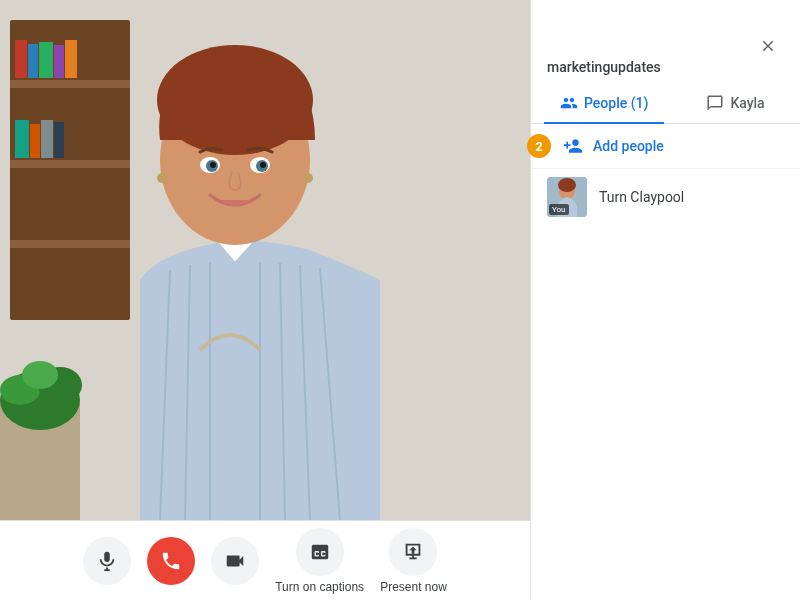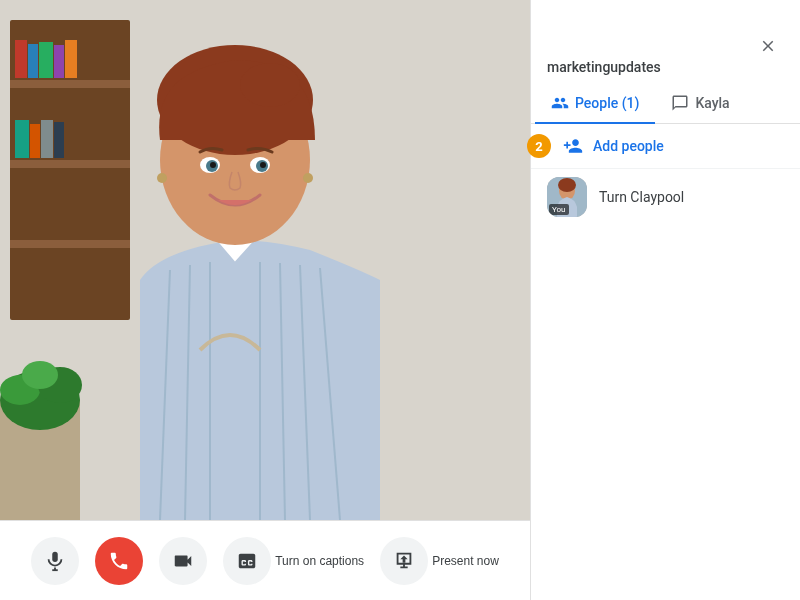--- a/index.html
+++ b/index.html
@@ -38,21 +38,21 @@
       background: #fff;
       display: flex;
       align-items: center;
       justify-content: center;
       gap: 16px;
       border-top: 1px solid #e0e0e0;
     }
 
     .ctrl-btn {
       display: flex;
-      flex-direction: row;
+      flex-direction: column;
       align-items: center;
       justify-content: center;
       cursor: pointer;
       border: none;
       background: none;
       gap: 4px;
     }
 
     .ctrl-icon-circle {
       width: 48px;
@@ -111,23 +111,24 @@
       align-items: center;
       justify-content: center;
       cursor: pointer;
       background: none;
       border: none;
       color: #5f6368;
     }
 
     .panel-tabs {
       display: flex;
-      padding: 0 4px;
+      padding: 0 13px;
       border-bottom: 1px solid #e0e0e0;
       margin-top: 8px;
+      gap: 26px;
     }
 
     .tab-item {
       display: flex;
       align-items: center;
       gap: 6px;
       padding: 10px 16px;
       cursor: pointer;
       font-size: 14px;
       color: #5f6368;
@@ -166,21 +167,21 @@
     .participant-row {
       display: flex;
       align-items: center;
       gap: 12px;
       padding: 8px 16px;
     }
 
     .participant-avatar {
       width: 40px;
       height: 40px;
-      border-radius: 12px;
+      border-radius: 4px;
       overflow: hidden;
       position: relative;
       background: #aaa;
       flex-shrink: 0;
     }
 
     .you-label {
       position: absolute;
       bottom: 2px;
       left: 2px;

